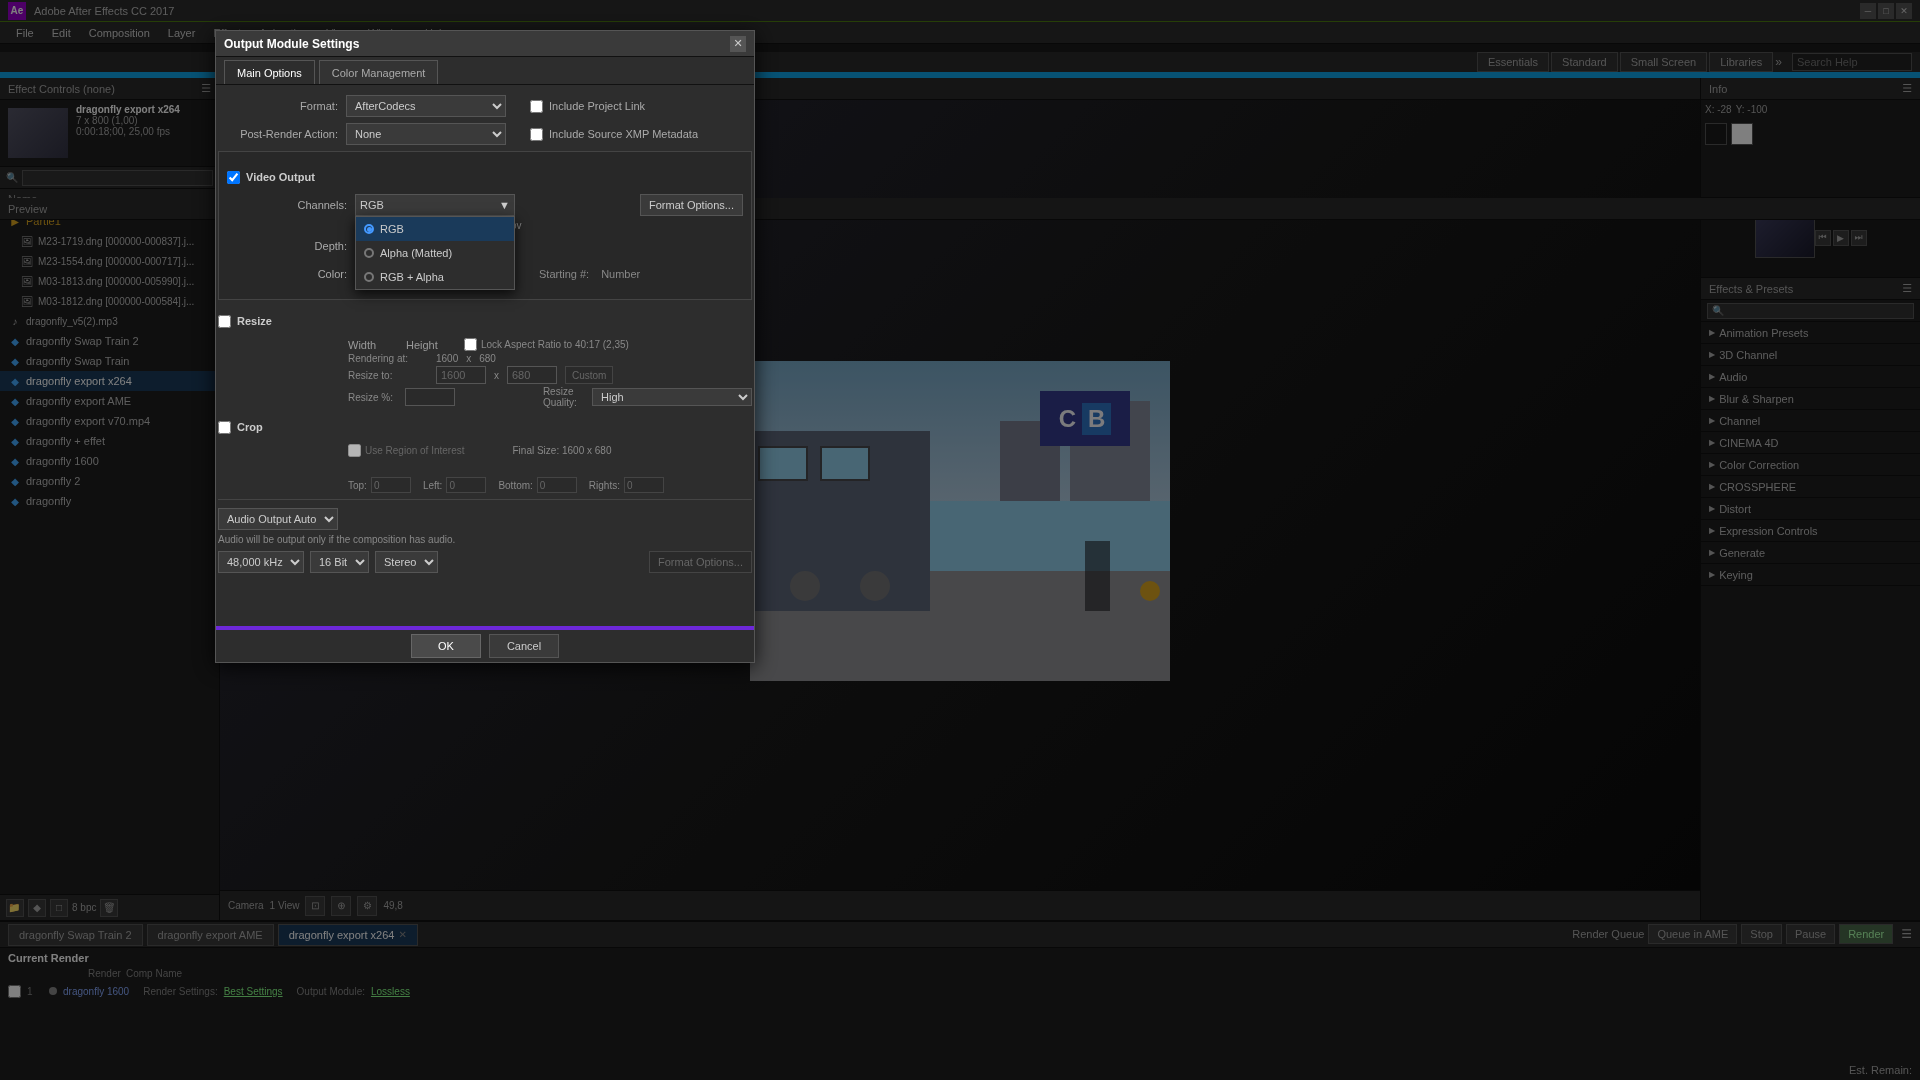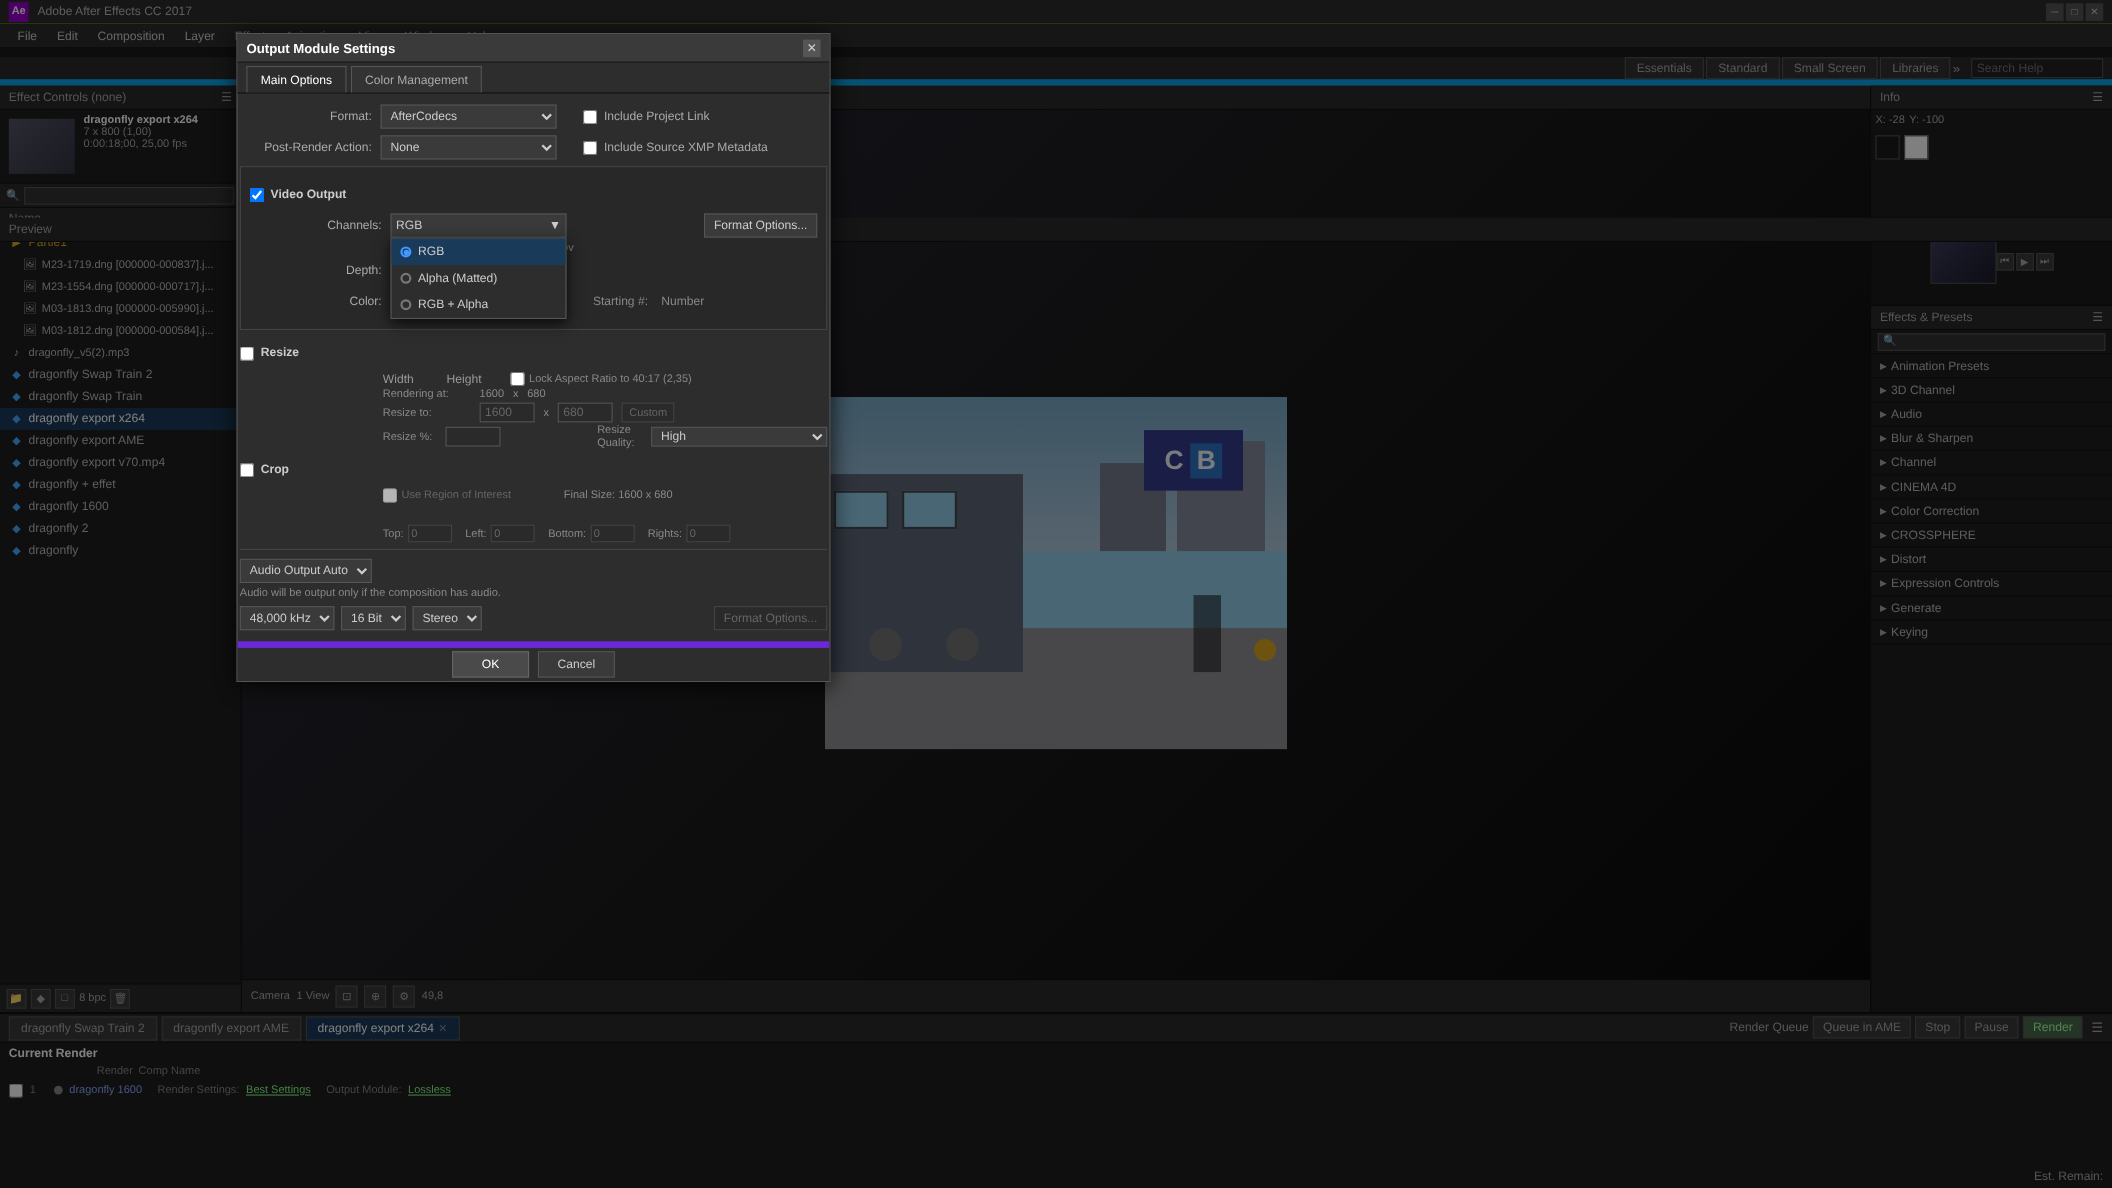--- a/index.html
+++ b/index.html
@@ -684,21 +684,22 @@
       cursor: not-allowed;
       margin-left: auto;
     }
     .modal-footer {
       height: 36px;
       background: #2d2d2d;
       display: flex;
       align-items: center;
       justify-content: center;
       gap: 8px;
-      border-top: 6px solid #6d28d9;
+      border-top: 4px solid #6d28d9;
+      margin-top: 43px;
     }
     .modal-ok-btn {
       width: 70px;
       height: 24px;
       background: #4a4a4a;
       border: 1px solid #666;
       color: #fff;
       font-size: 11px;
       cursor: pointer;
     }

